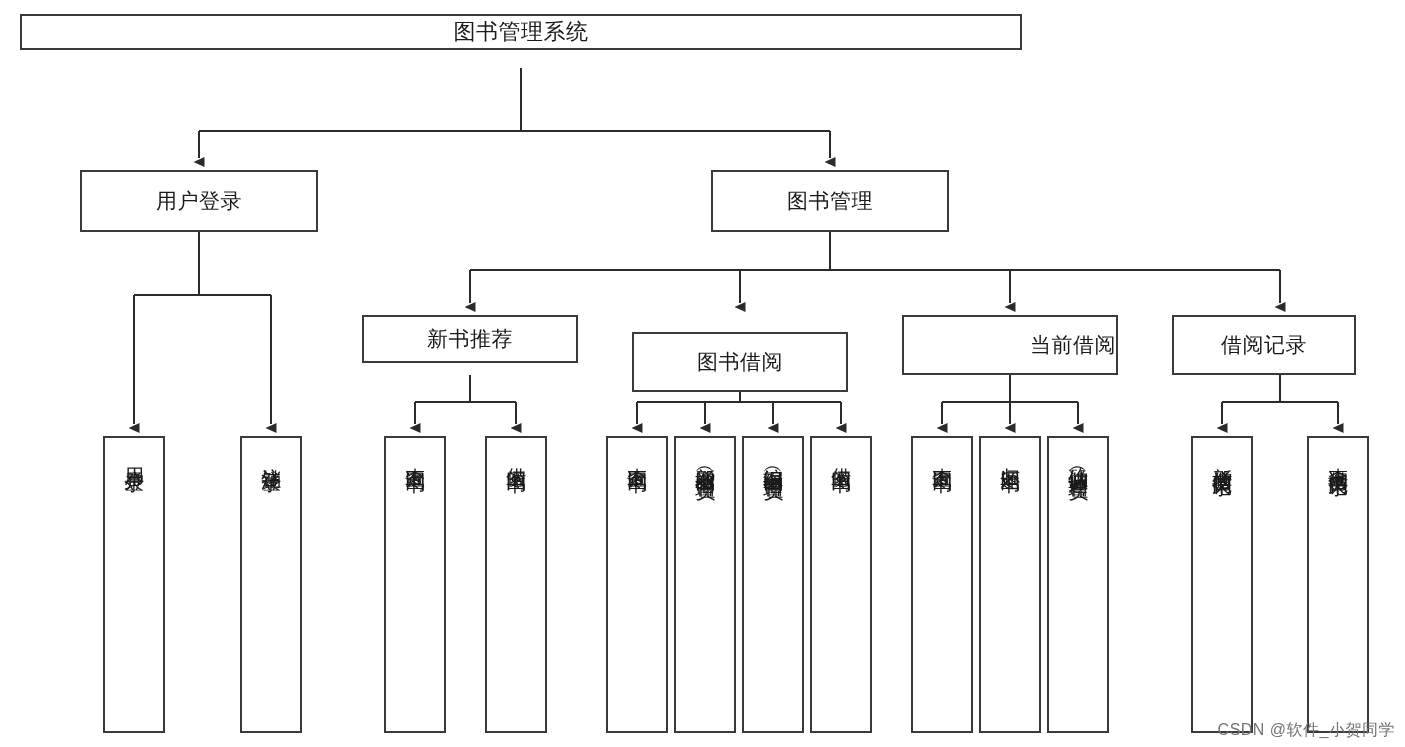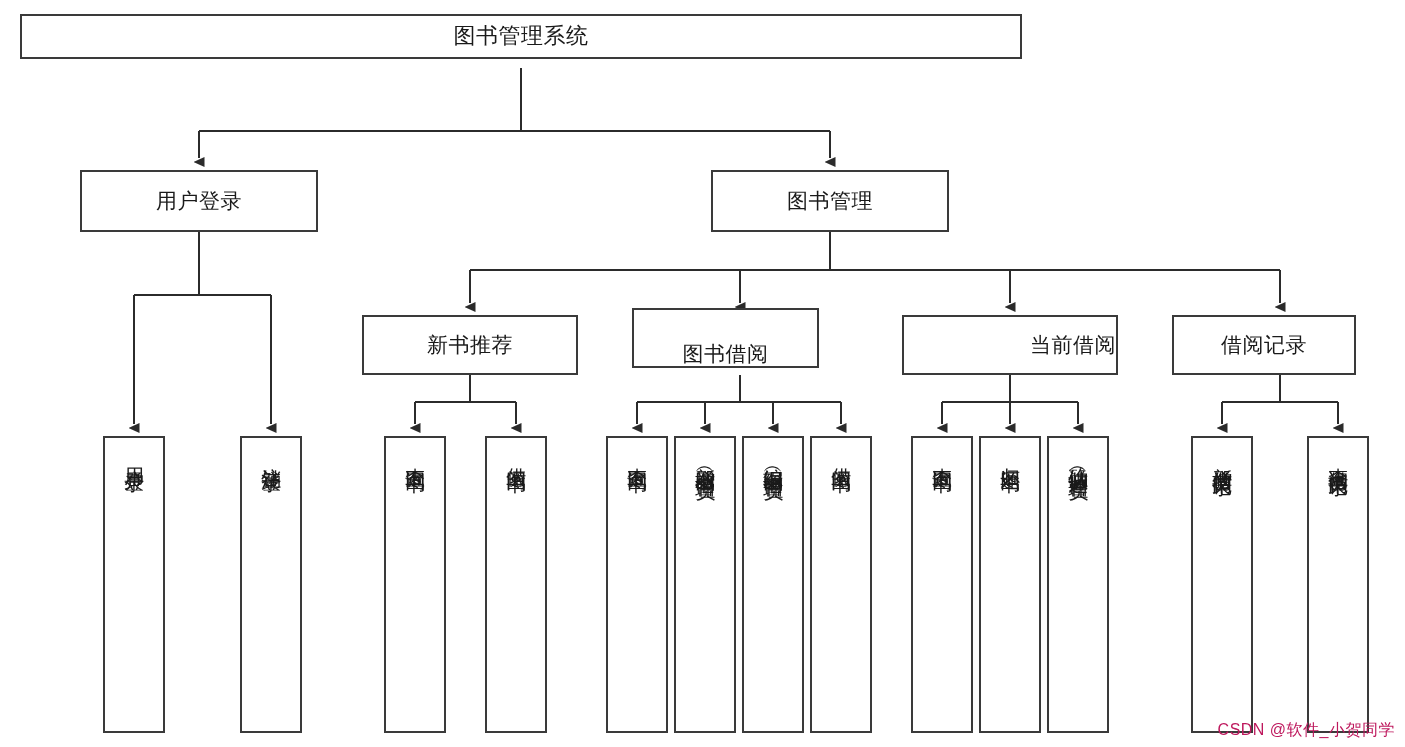--- a/index.html
+++ b/index.html
@@ -61,21 +61,21 @@
   }
   .node.root .label { font-size: 22px; }
   .node.l2 .label { font-size: 21px; }
   .node.l3 .label { font-size: 21px; }
 
   #watermark {
     position: absolute;
     right: 10px;
     bottom: 6px;
     font-size: 16px;
-    color: #be185d;
+    color: #737373;
     letter-spacing: 0.5px;
     z-index: 5;
     white-space: nowrap;
     font-family: "Liberation Sans", "DejaVu Sans", sans-serif;
   }
 </style>
 </head>
 <body>
 
 <div id="canvas">
@@ -126,35 +126,35 @@
       <path d="M1010,402 L1010,424" marker-end="url(#arrow)"></path>
       <path d="M1078,402 L1078,424" marker-end="url(#arrow)"></path>
 
       <path d="M1280,375 L1280,402"></path>
       <path d="M1222,402 L1338,402"></path>
       <path d="M1222,402 L1222,424" marker-end="url(#arrow)"></path>
       <path d="M1338,402 L1338,424" marker-end="url(#arrow)"></path>
     </g>
   </svg>
 
-  <div class="node root" style="left:20px; top:14px; width:1002px; height:45px;">
+  <div class="node root" style="left:20px; top:14px; width:1002px; height:36px;">
     <span class="label">图书管理系统</span>
   </div>
 
   <div class="node l2" style="left:80px; top:170px; width:238px; height:62px;">
     <span class="label">用户登录</span>
   </div>
   <div class="node l2" style="left:711px; top:170px; width:238px; height:62px;">
     <span class="label">图书管理</span>
   </div>
 
-  <div class="node l3" style="left:362px; top:315px; width:216px; height:60px;">
+  <div class="node l3" style="left:362px; top:315px; width:216px; height:48px;">
     <span class="label">新书推荐</span>
   </div>
-  <div class="node l3" style="left:632px; top:308px; width:187px; height:60px;align-items:flex-end;">
+  <div class="node l3" style="left:632px; top:332px; width:216px; height:60px;">
     <span class="label">图书借阅</span>
   </div>
   <div class="node l3" style="left:902px; top:315px; width:216px; height:60px;justify-content:flex-end;">
     <span class="label">当前借阅</span>
   </div>
   <div class="node l3" style="left:1172px; top:315px; width:184px; height:60px;">
     <span class="label">借阅记录</span>
   </div>
 
   <div class="node vertical" style="left:103px; top:436px; width:62px; height:297px;">

